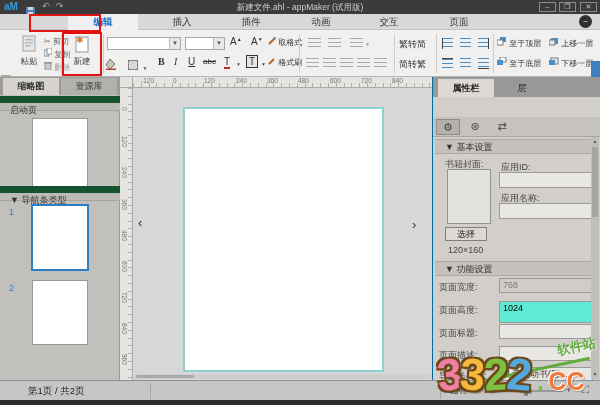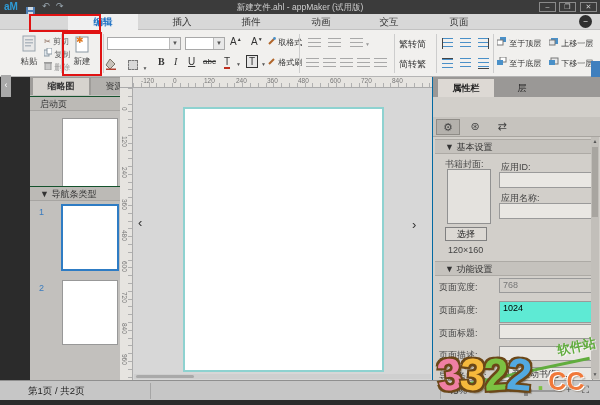--- a/index.html
+++ b/index.html
@@ -40,25 +40,25 @@
   .txtbtn { font-size:9px; color:#333; }
   #collapse-btn { left:1px; top:45px; width:10px; height:22px; background:#a9a9a9; color:#fff;
                   font-size:9px; text-align:center; line-height:21px; }
   #expand-btn { left:591px; top:31px; width:9px; height:46px; background:#3f7fbe; color:#fff;
                 font-size:9px; text-align:center; line-height:44px; }
 
   
   .redbox { border:2px solid #e01212; z-index:60; background:transparent; }
 
   
-  #sidebar { left:0; top:77px; width:120px; height:303px; background:#c2c0bd; border-right:1px solid #9a9a9a;margin-left:30px; }
+  #sidebar { left:0; top:77px; width:120px; height:303px; background:#c2c0bd; border-right:1px solid #9a9a9a; }
   #sb-tabstrip { left:0; top:0; width:120px; height:18px; background:#9e9c99; }
   .sbtab { top:1px; height:17px; width:56px; font-size:9px; text-align:center; line-height:17px; color:#333; background:#b3b1ae; }
   .sbtab.active { background:#d6d3ce; font-weight:bold; }
-  .sb-section { left:0; width:120px; height:15px; background:#bcbab6; border-top:1px solid #14532d;
+  .sb-section { left:0; width:120px; height:15px; background:#bcbab6; border-top:7px solid #14532d;
                 border-bottom:1px solid #a7a5a2; font-size:9px; color:#333; line-height:14px; padding-left:10px; }
   .thumb { background:#fff; }
   .pagenum { font-size:9px; color:#3a7bbf; }
 
   
   #canvas { left:120px; top:77px; width:312px; height:303px; background:#d7d7d7; overflow:hidden; }
   #ruler-corner { left:0; top:0; width:13px; height:11px; background:#e6e4e0; border-right:1px solid #aaa; border-bottom:1px solid #aaa; }
   #hruler { left:13px; top:0; width:299px; height:11px; background:#e6e4e0; border-bottom:1px solid #aaa; }
   #hruler .ticks { position:absolute; left:0; bottom:0; width:100%; height:4px;
                    background:repeating-linear-gradient(to right,#b0b0b0 0 1px,transparent 1px 7.8px); }

